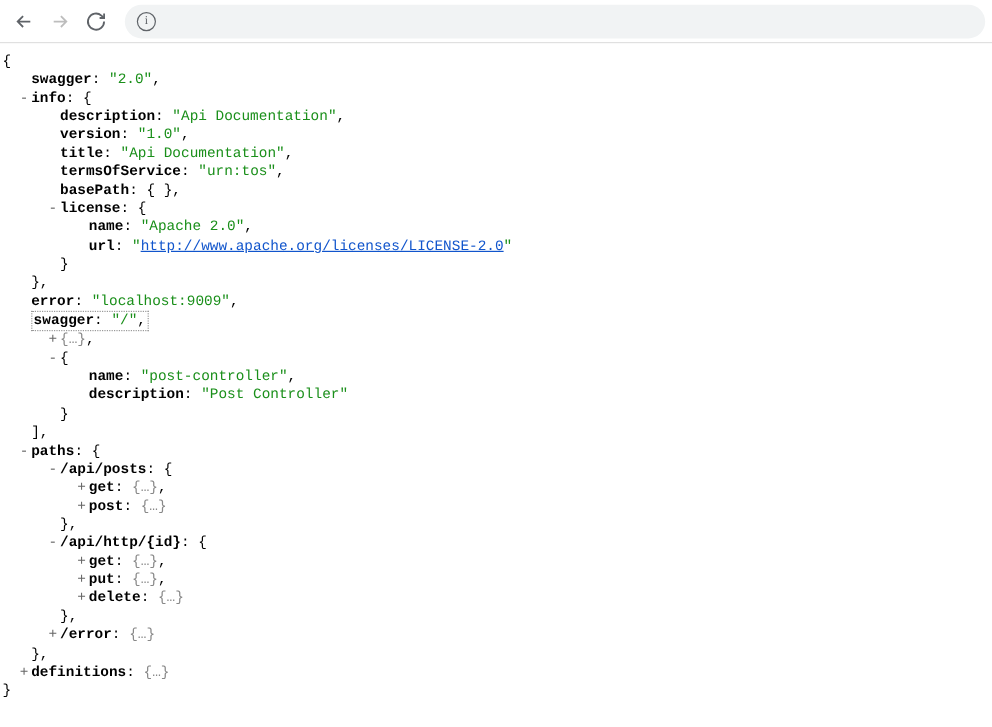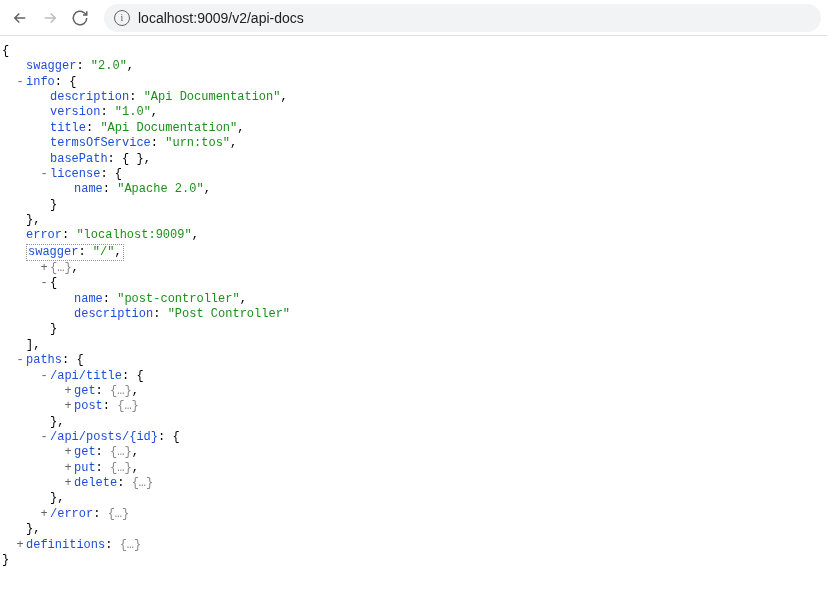--- a/index.html
+++ b/index.html
@@ -67,21 +67,21 @@
     .i3 { padding-left: 72px; }
     .toggle {
       display: inline-block;
       width: 12px;
       margin-left: -12px;
       text-align: center;
       color: #666;
       cursor: pointer;
       user-select: none;
     }
-    .key { color: #1d4ed8; }
+    .key { color: #000000; font-weight: bold; }
     .str { color: #1a8f1a; }
     .link { color: #1155cc; text-decoration: underline; }
     .punc { color: #000; }
     .collapsed { color: #888; }
     .hiline { 
       display: inline-block;
       border: 1px dotted #999;
       padding: 0 1px;
     }
   </style>
@@ -100,21 +100,20 @@
       </svg>
   </div>
   <div class="nav-btn">
     <svg viewBox="0 0 24 24" fill="none" stroke="currentColor" stroke-width="2">
         <path d="M21 12a9 9 0 1 1-3-6.7L21 8"></path>
         <path d="M21 3v5h-5"></path>
       </svg>
   </div>
   <div class="addr-bar">
     <span class="addr-info-icon">i</span>
-    <span class="addr-text">localhost:9009/v2/api-docs</span>
   </div>
 </div>
 
 <div class="json-body">
 <span class="line"><span class="punc">{</span></span>
 
 <span class="line i1"><span class="key">swagger</span><span class="punc">: </span><span class="str">"2.0"</span><span class="punc">,</span></span>
 
 <span class="line i1"><span class="toggle">-</span><span class="key">info</span><span class="punc">: </span><span class="punc">{</span></span>
 
@@ -125,20 +124,21 @@
 <span class="line i2"><span class="key">title</span><span class="punc">: </span><span class="str">"Api Documentation"</span><span class="punc">,</span></span>
 
 <span class="line i2"><span class="key">termsOfService</span><span class="punc">: </span><span class="str">"urn:tos"</span><span class="punc">,</span></span>
 
 <span class="line i2"><span class="key">basePath</span><span class="punc">: </span><span class="punc">{ }</span><span class="punc">,</span></span>
 
 <span class="line i2"><span class="toggle">-</span><span class="key">license</span><span class="punc">: </span><span class="punc">{</span></span>
 
 <span class="line i3"><span class="key">name</span><span class="punc">: </span><span class="str">"Apache 2.0"</span><span class="punc">,</span></span>
 
+<span class="line i3"><span class="key">url</span><span class="punc">: </span><span class="str">"</span><a class="link">http://www.apache.org/licenses/LICENSE-2.0</a><span class="str">"</span></span>
 
 <span class="line i2"><span class="punc">}</span></span>
 
 <span class="line i1"><span class="punc">}</span><span class="punc">,</span></span>
 
 <span class="line i1"><span class="key">error</span><span class="punc">: </span><span class="str">"localhost:9009"</span><span class="punc">,</span></span>
 
 <span class="line i1"><span class="hiline"><span class="key">swagger</span><span class="punc">: </span><span class="str">"/"</span><span class="punc">,</span></span></span>
 
 
@@ -149,29 +149,29 @@
 <span class="line i3"><span class="key">name</span><span class="punc">: </span><span class="str">"post-controller"</span><span class="punc">,</span></span>
 
 <span class="line i3"><span class="key">description</span><span class="punc">: </span><span class="str">"Post Controller"</span></span>
 
 <span class="line i2"><span class="punc">}</span></span>
 
 <span class="line i1"><span class="punc">]</span><span class="punc">,</span></span>
 
 <span class="line i1"><span class="toggle">-</span><span class="key">paths</span><span class="punc">: </span><span class="punc">{</span></span>
 
-<span class="line i2"><span class="toggle">-</span><span class="key">/api/title</span><span class="punc">: </span><span class="punc">{</span></span>
+<span class="line i2"><span class="toggle">-</span><span class="key">/api/posts</span><span class="punc">: </span><span class="punc">{</span></span>
 
 <span class="line i3"><span class="toggle">+</span><span class="key">get</span><span class="punc">: </span><span class="collapsed">{…}</span><span class="punc">,</span></span>
 
 <span class="line i3"><span class="toggle">+</span><span class="key">post</span><span class="punc">: </span><span class="collapsed">{…}</span></span>
 
 <span class="line i2"><span class="punc">}</span><span class="punc">,</span></span>
 
-<span class="line i2"><span class="toggle">-</span><span class="key">/api/posts/{id}</span><span class="punc">: </span><span class="punc">{</span></span>
+<span class="line i2"><span class="toggle">-</span><span class="key">/api/http/{id}</span><span class="punc">: </span><span class="punc">{</span></span>
 
 <span class="line i3"><span class="toggle">+</span><span class="key">get</span><span class="punc">: </span><span class="collapsed">{…}</span><span class="punc">,</span></span>
 
 <span class="line i3"><span class="toggle">+</span><span class="key">put</span><span class="punc">: </span><span class="collapsed">{…}</span><span class="punc">,</span></span>
 
 <span class="line i3"><span class="toggle">+</span><span class="key">delete</span><span class="punc">: </span><span class="collapsed">{…}</span></span>
 
 <span class="line i2"><span class="punc">}</span><span class="punc">,</span></span>
 
 <span class="line i2"><span class="toggle">+</span><span class="key">/error</span><span class="punc">: </span><span class="collapsed">{…}</span></span>

